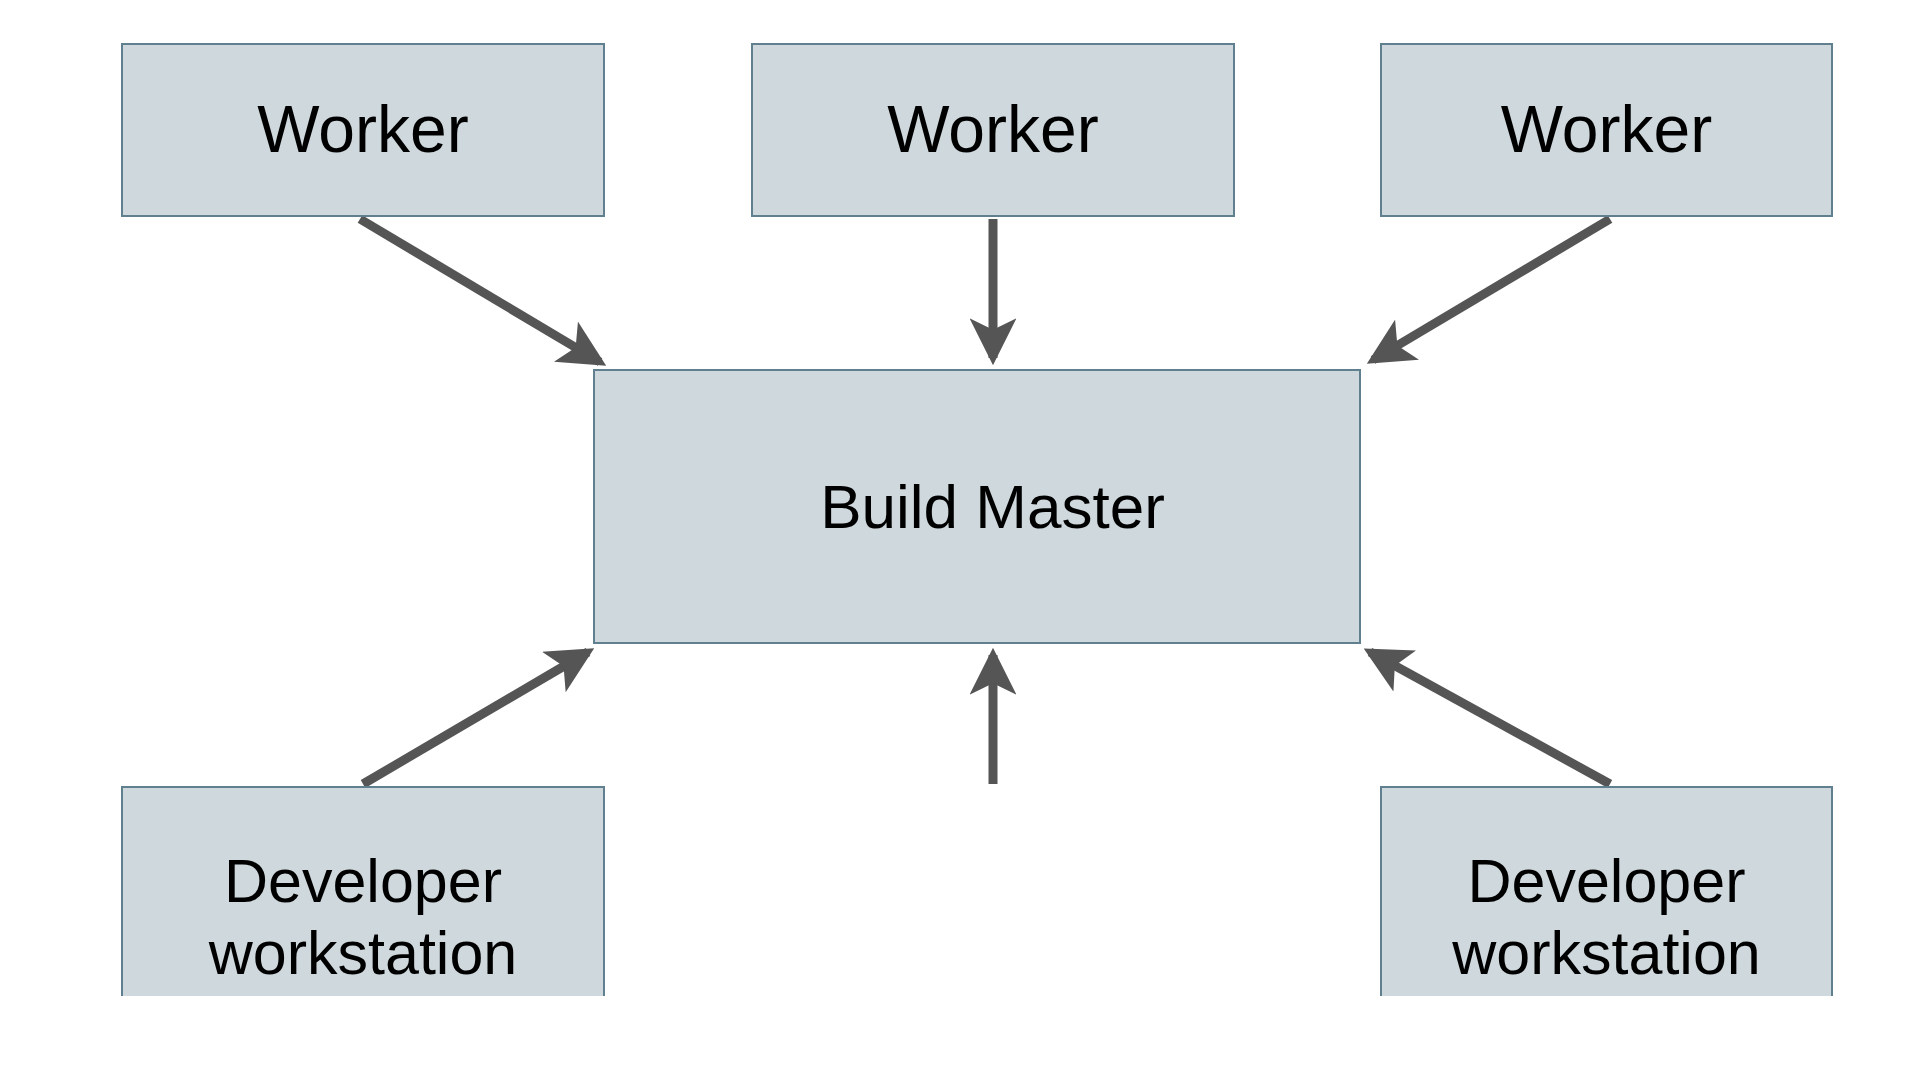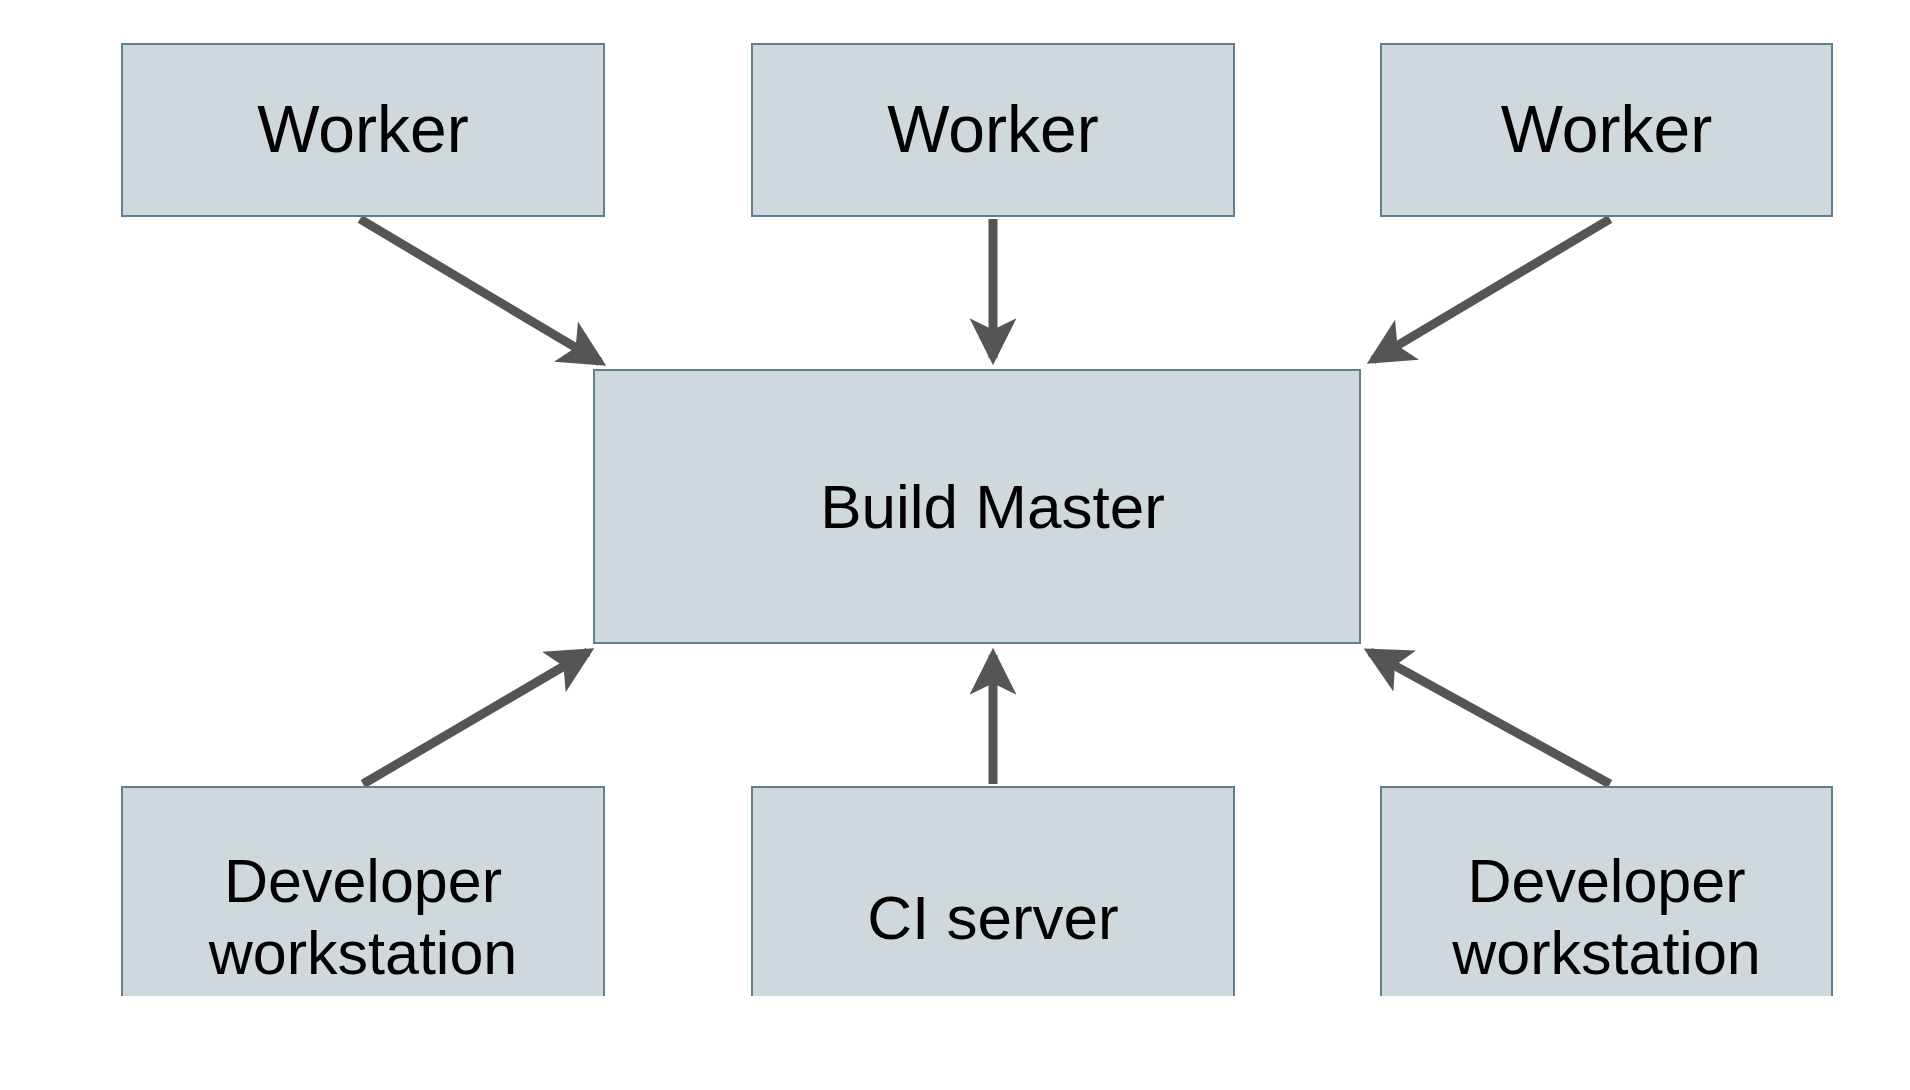--- a/index.html
+++ b/index.html
@@ -87,22 +87,19 @@
 
   <div class="node n-master" style="left:593px; top:369px; width:768px; height:275px;padding-left:31px;">
     <span class="node-label">Build Master</span>
   </div>
 
   <div class="node n-dev" style="left:121px; top:786px; width:484px; height:264px;">
     <span class="node-label">Developer
 workstation</span>
   </div>
 
-  <div class="node n-ci" style="left:751px; top:786px; width:484px; height:264px;">
-    <span class="node-label">CI server</span>
-  </div>
 
   <div class="node n-dev" style="left:1380px; top:786px; width:453px; height:264px;">
     <span class="node-label">Developer
 workstation</span>
   </div>
 
 </div>
 
 </body></html>

